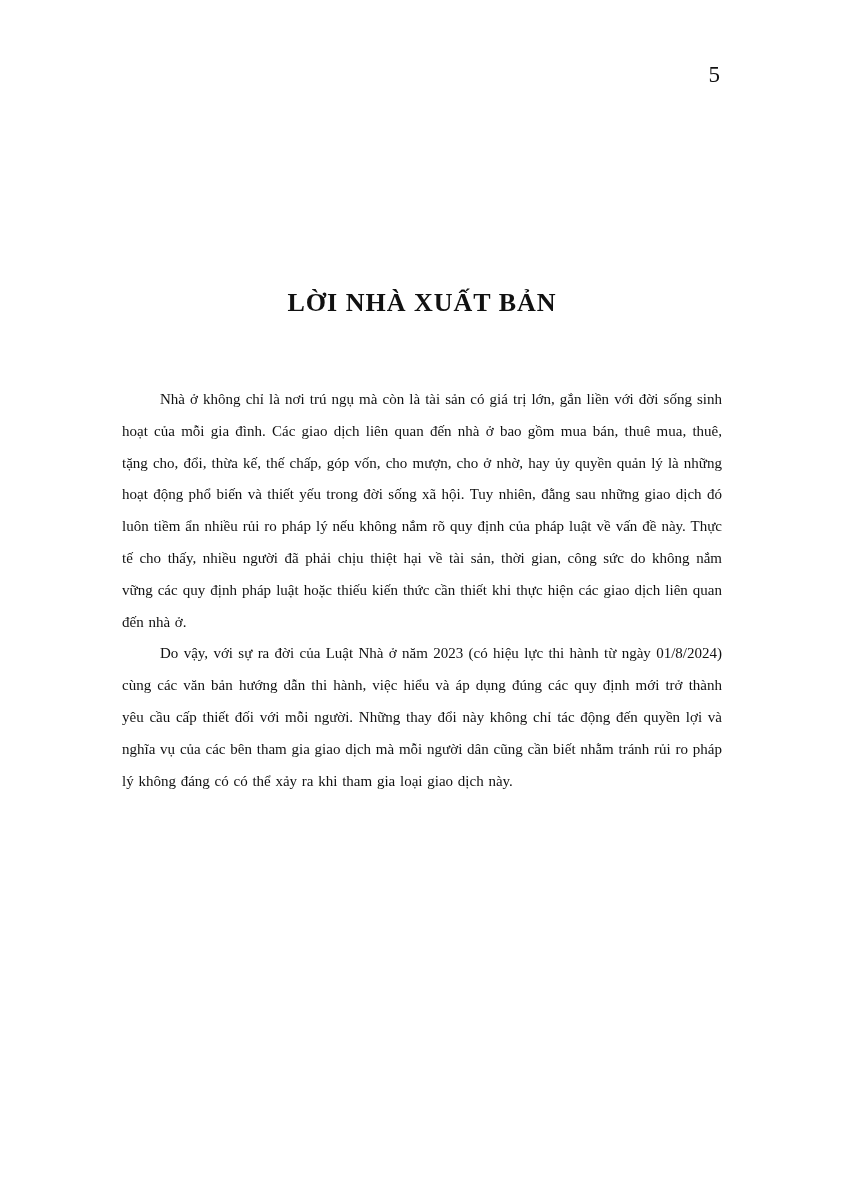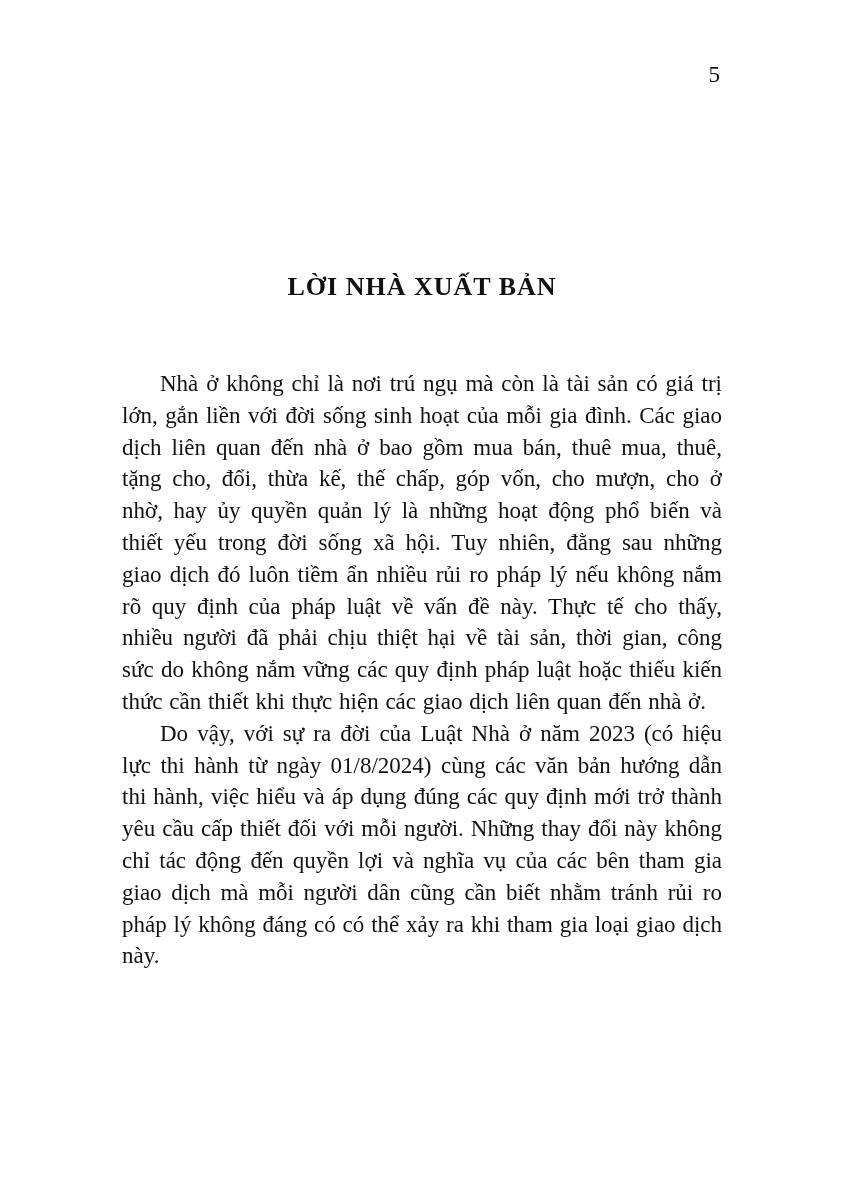--- a/index.html
+++ b/index.html
@@ -23,30 +23,30 @@
     font-size: 23px;
     color: #111111;
   }
   .content {
     position: absolute;
     top: 272px;
     left: 122px;
     width: 600px;
   }
   .chapter-title {
-    margin: 0 0 66px 0;
+    margin: 16px 0 66px 0;
     text-align: center;
     font-size: 26px;
     font-weight: bold;
     letter-spacing: 1px;
     color: #111111;
   }
   .body-text p {
     margin: 0;
-    font-size: 23px;
+    font-size: 15px;
     line-height: 31.8px;
     text-align: justify;
     text-indent: 38px;
     color: #111111;
     word-spacing: 1px;
   }
 </style>
 </head>
 <body>
 

